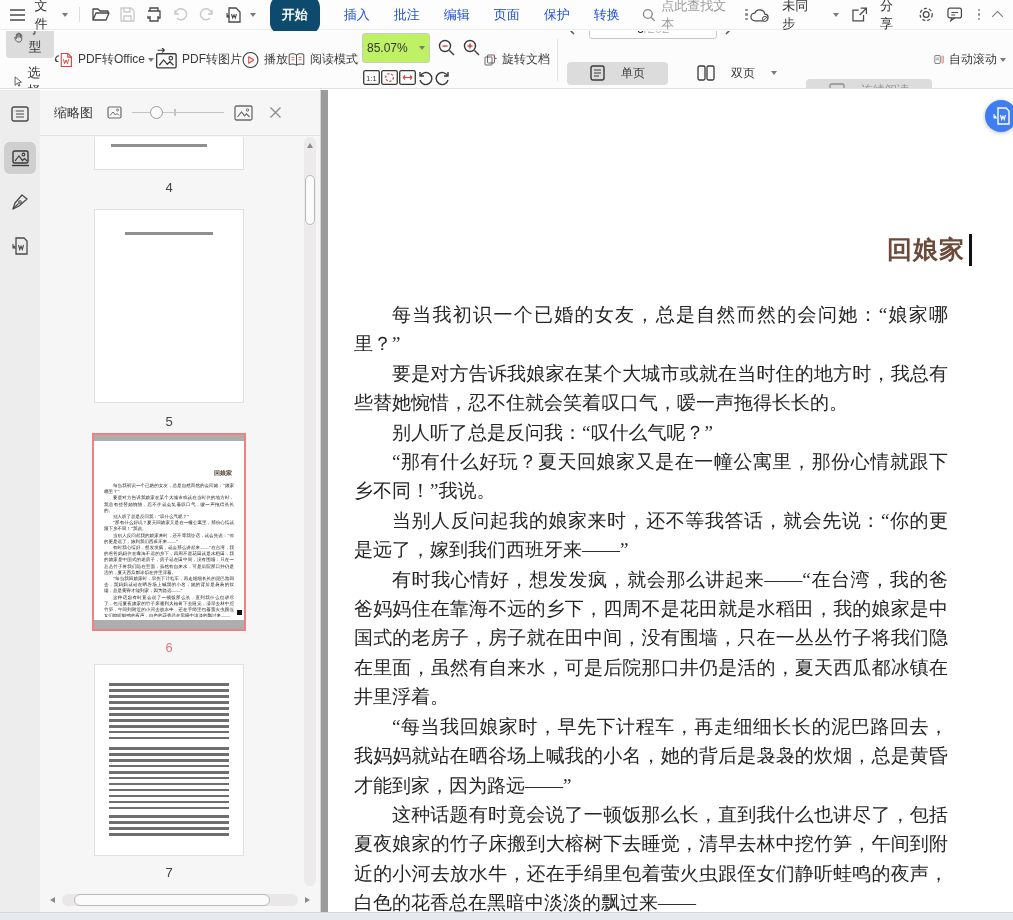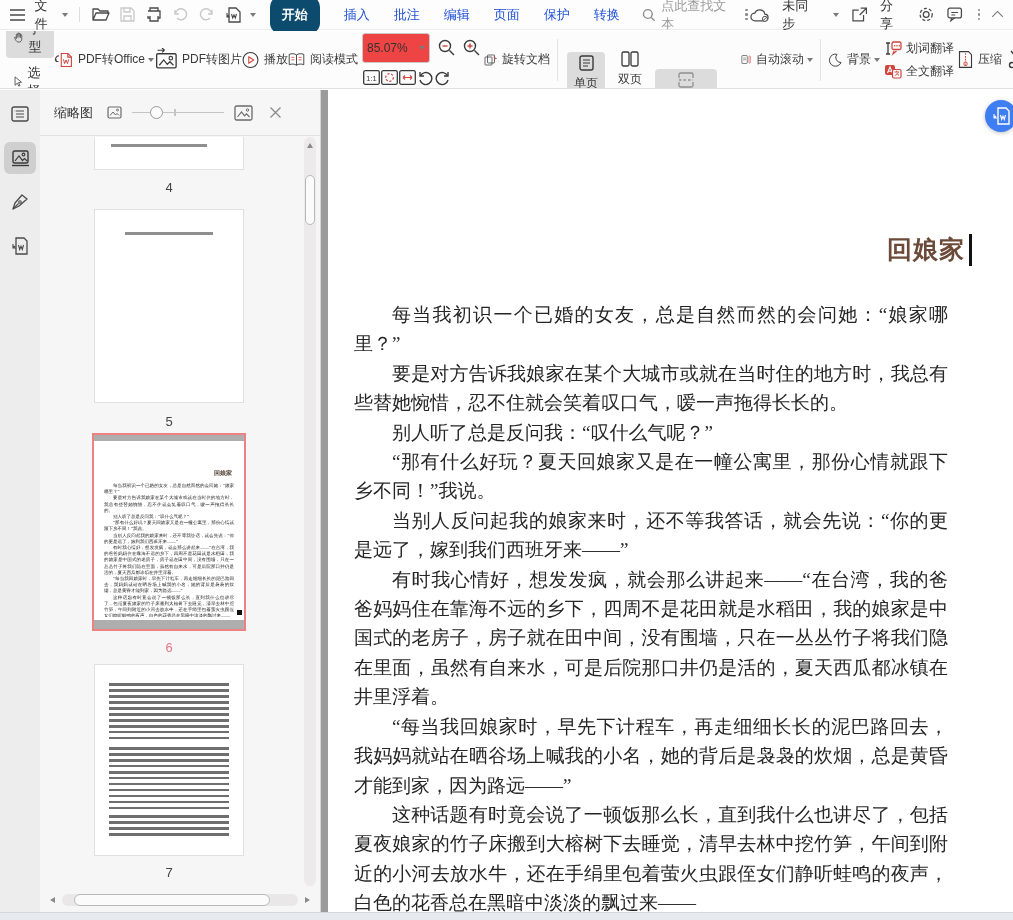--- a/index.html
+++ b/index.html
@@ -34,33 +34,33 @@
   .tb-col2 { display:flex; flex-direction:column; gap:4px; width:84px; }
   .tb-rowbtn { display:flex; align-items:center; gap:5px; font-size:13px; color:#333;
                padding:2px 8px; border-radius:4px; cursor:pointer; width:fit-content; }
   .tb-rowbtn.on { background:#dcdcdc; }
   .tb-big { display:flex; flex-direction:row; align-items:center; justify-content:center;
             gap:5px; font-size:12px; color:#3a3a3a; height:54px; cursor:pointer; white-space:nowrap; }
   .tb-big .cap { display:flex; align-items:center; gap:3px; }
   .vdiv { width:1px; height:42px; background:#e4e4e4; margin:0 7px; flex:0 0 1px; }
   .zoom-block { display:flex; flex-direction:column; gap:6px; margin:0 4px; }
   .zoom-row { display:flex; align-items:center; gap:7px; }
-  .zoom-combo { width:68px; height:30px; border:1px solid #c9c9c9; border-radius:3px; background:#ef4444;
+  .zoom-combo { width:68px; height:30px; border:1px solid #c9c9c9; border-radius:3px; background:#bef264;
                 display:flex; align-items:center; justify-content:space-between; padding:0 4px; font-size:12px; color:#333; cursor:pointer; }
   .mini-ic { width:18px; height:18px; display:flex; align-items:center; justify-content:center; cursor:pointer; }
   .pagenav { display:flex; flex-direction:column; gap:5px; margin:0 2px; }
   .pn-row { display:flex; align-items:center; gap:8px; }
   .pn-box { width:128px; height:22px; border:1px solid #c9c9c9; border-radius:3px; background:#fff;
             display:flex; align-items:center; justify-content:center; font-size:13px; cursor:text; }
   .pn-cur { color:#222; }
   .pn-tot { color:#b9b9b9; }
   .pn-arrow { font-size:14px; color:#555; cursor:pointer; width:14px; text-align:center; }
   .mode-row { display:flex; align-items:center; gap:6px; }
-  .mode-btn { display:flex; align-items:center; gap:4px; font-size:12px; color:#3a3a3a;
-              padding:3px 7px; border-radius:4px; cursor:pointer; white-space:nowrap;flex-direction:column; }
+  .mode-btn { display:flex; align-items:center; gap:16px; font-size:12px; color:#3a3a3a;
+              padding:3px 23px; border-radius:4px; cursor:pointer; white-space:nowrap; }
   .mode-btn.on { background:#dcdcdc; }
   .mode-btn.dim { color:#8f8f8f;margin-top:35px; }
   .tstack { display:flex; flex-direction:column; gap:6px; margin:0 4px; }
   .tstack .titem { display:flex; align-items:center; gap:4px; font-size:12px; color:#3a3a3a; cursor:pointer; white-space:nowrap; }
 
   
   #rail { position:absolute; top:90px; left:0; width:40px; bottom:8px; background:#ededed;
           display:flex; flex-direction:column; align-items:center; padding-top:8px; gap:12px; }
   .rail-btn { width:32px; height:32px; border-radius:6px; display:flex; align-items:center; justify-content:center; cursor:pointer; }
   .rail-btn.active { background:#cfcfcf; }

